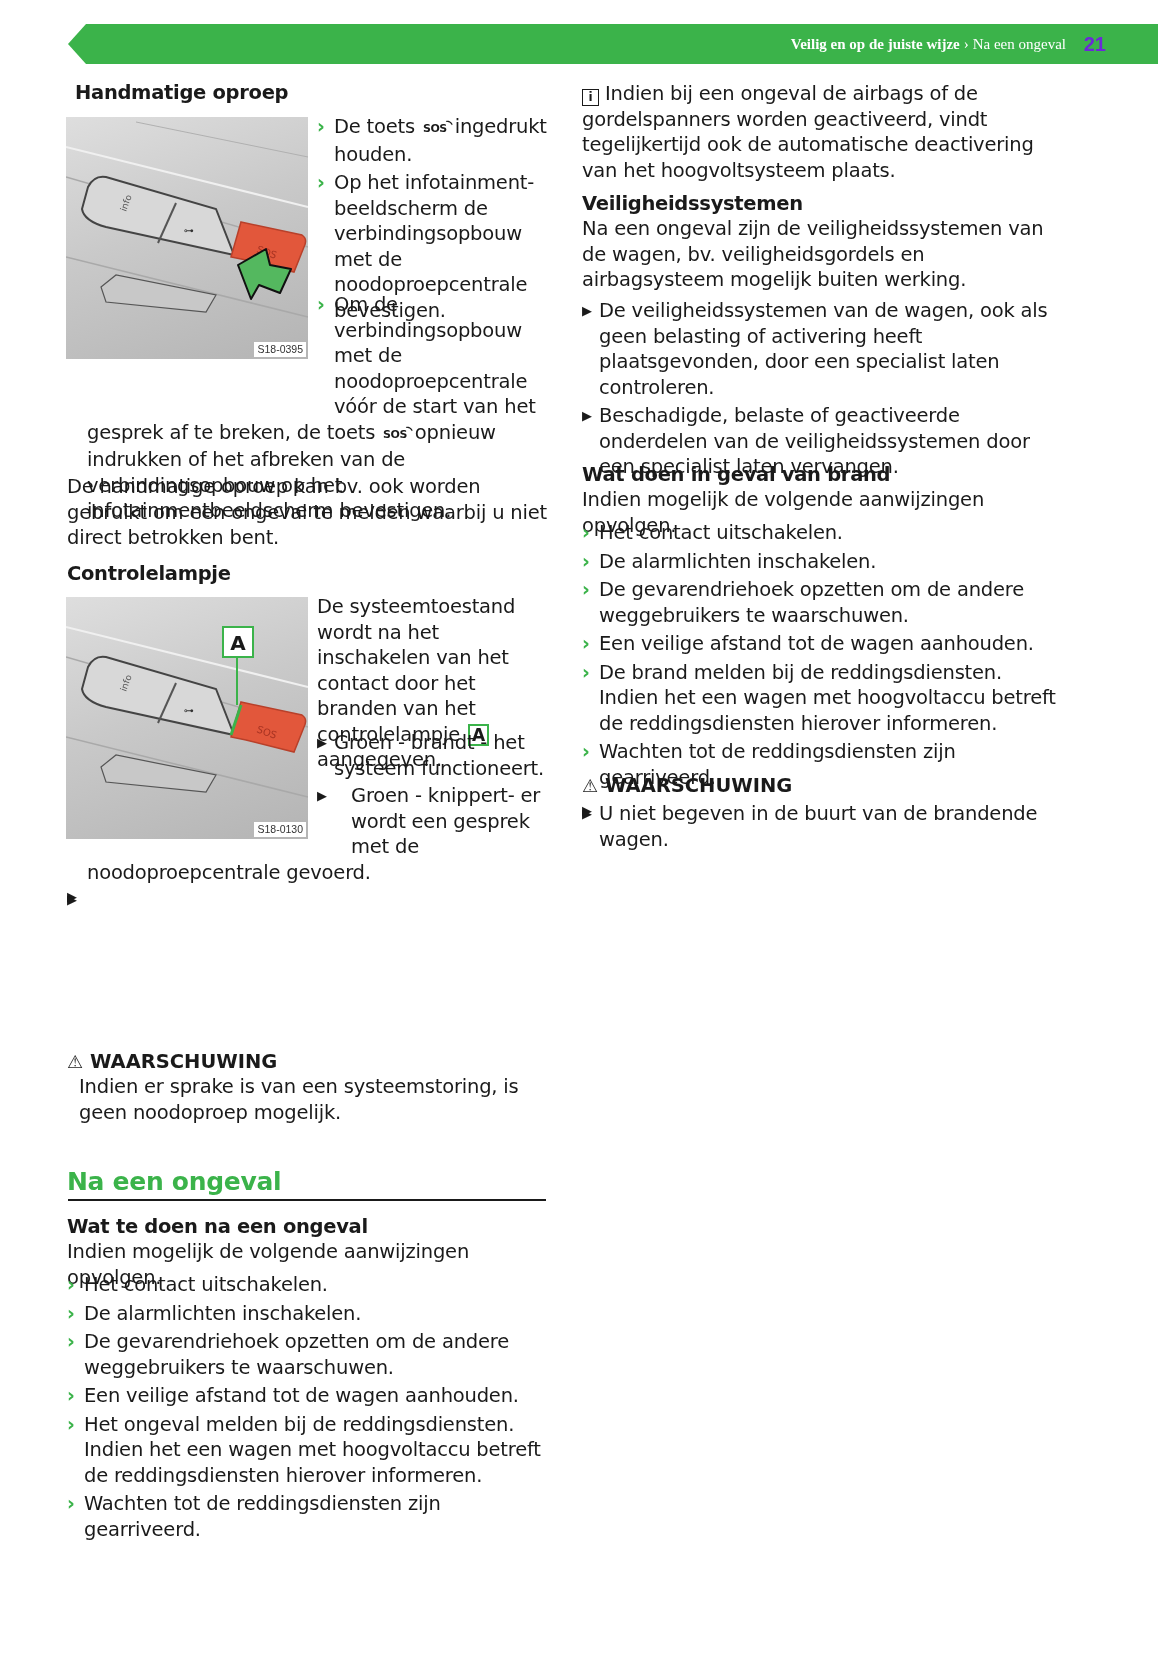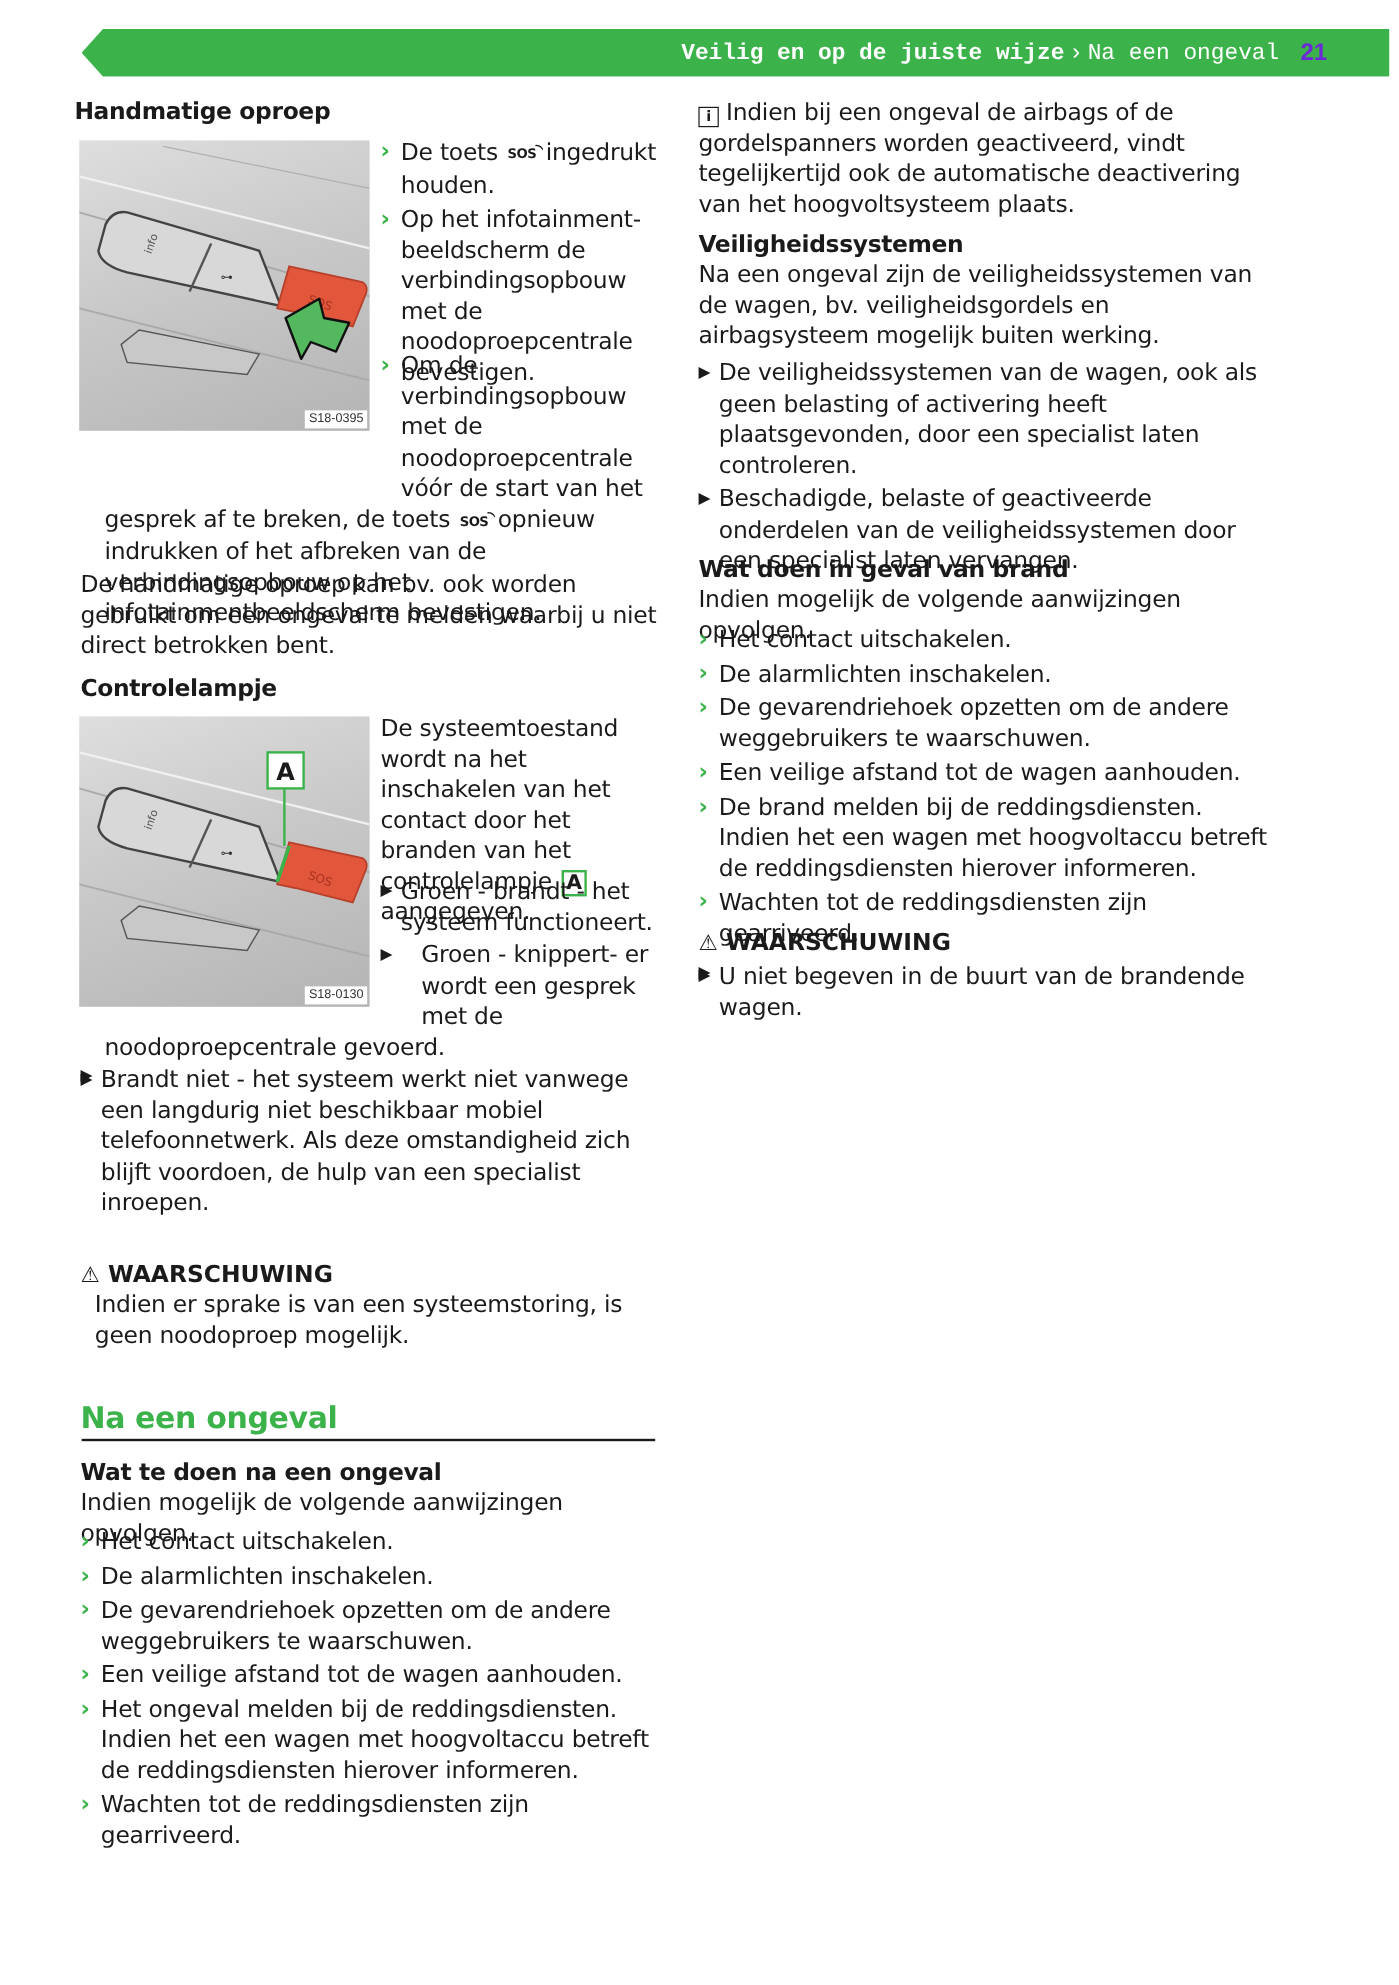--- a/index.html
+++ b/index.html
@@ -8,22 +8,22 @@
     font-family: "DejaVu Sans", "Liberation Sans", sans-serif;
     color: #1a1a1a;
   }
   .header-band {
     position: absolute; left: 68px; top: 24px; width: 1090px; height: 40px;
     background: #3bb34a;
     clip-path: polygon(18px 0, 100% 0, 100% 100%, 18px 100%, 0 50%);
   }
   .header-text {
     position: absolute; right: 66px; top: 31px; height: 26px;
-    color: #fff; font-size: 19px; line-height: 26px; white-space: nowrap;
-    font-family: Liberation Mono, monospace;
+    color: #fff; font-size: 15px; line-height: 26px; white-space: nowrap;
+    font-family: Liberation Serif, serif;
   }
   .header-text .crumb-bold { font-weight: bold; }
   .header-text .crumb-sep { margin: 0 4px; }
   .page-num { position: absolute; right: 60px; top: 31px; color:#6d28d9; font-weight:bold; font-size:20px; line-height:26px; font-family: "Liberation Sans", sans-serif; }
 
   .t { font-size: 19.5px; line-height: 25.5px; letter-spacing: -0.2px; }
   .h3 { font-weight: bold; font-size: 19.5px; line-height: 25px; letter-spacing: -0.3px; }
   .h2 { color: #3bb34a; font-weight: bold; font-size: 25px; line-height: 32px; letter-spacing: -0.3px; }
 
   .abs { position: absolute; }
@@ -60,21 +60,21 @@
 </style>
 </head>
 <body>
 
 <div class="header-band"></div>
 <div class="header-text" style="right:100px;">
   <span class="crumb-bold">Veilig en op de juiste wijze</span><span class="crumb-sep">›</span><span>Na een ongeval</span>
 </div>
 <div class="page-num">21</div>
 
-<div class="h3 abs" style="left:62px; top:80px;">Handmatige oproep</div>
+<div class="h3 abs" style="left:75px; top:80px;">Handmatige oproep</div>
 
 <div class="figure" style="left:66px; top:117px;">
   <svg width="242" height="242" viewBox="0 0 242 242">
     <path d="M0 30 L242 90" stroke="#f0f0f0" stroke-width="2" fill="none"></path>
     <path d="M0 60 L242 130" stroke="#a9a9a9" stroke-width="1.5" fill="none"></path>
     <path d="M0 140 L242 200" stroke="#a9a9a9" stroke-width="1.5" fill="none"></path>
     <path d="M70 5 L242 40" stroke="#b0b0b0" stroke-width="1" fill="none"></path>
     <path d="M22 70 Q28 58 40 60 L150 92 L168 138 L40 110 Q18 104 16 92 Z" fill="#d8d8d8" stroke="#444" stroke-width="2"></path>
     <line x1="110" y1="86" x2="92" y2="126" stroke="#555" stroke-width="2"></line>
     <path d="M175 105 L236 118 Q242 122 238 130 L228 155 L180 143 L165 140 Z" fill="#e2573b" stroke="#b8402a" stroke-width="1.5"></path>
@@ -155,21 +155,20 @@
     <span>Groen - knippert- er wordt een gesprek met de noodoproepcentrale gevoerd.</span>
   </div>
 </div>
 
 <div class="abs t" style="left:67px; top:884px; width:482px;">
   <div class="item">
     <span class="bullet tri">▶</span>
   </div>
   <div class="item" style="margin-top:3px;">
     <span class="bullet tri">▶</span>
-    <span>Brandt niet - het systeem werkt niet vanwege een langdurig niet beschikbaar mobiel telefoonnetwerk. Als deze omstandigheid zich blijft voordoen, de hulp van een specialist inroepen.</span>
   </div>
 </div>
 
 <div class="abs h3" style="left:67px; top:1049px; letter-spacing:0;">
   <span style="font-weight:normal; font-size:18px;">⚠</span>
   <span>WAARSCHUWING</span>
 </div>
 <div class="abs t" style="left:79px; top:1074px; width:480px;">Indien er sprake is van een systeemstoring, is geen noodoproep mogelijk.</div>
 
 <div class="abs h2" style="left:67px; top:1166px;">Na een ongeval</div>

